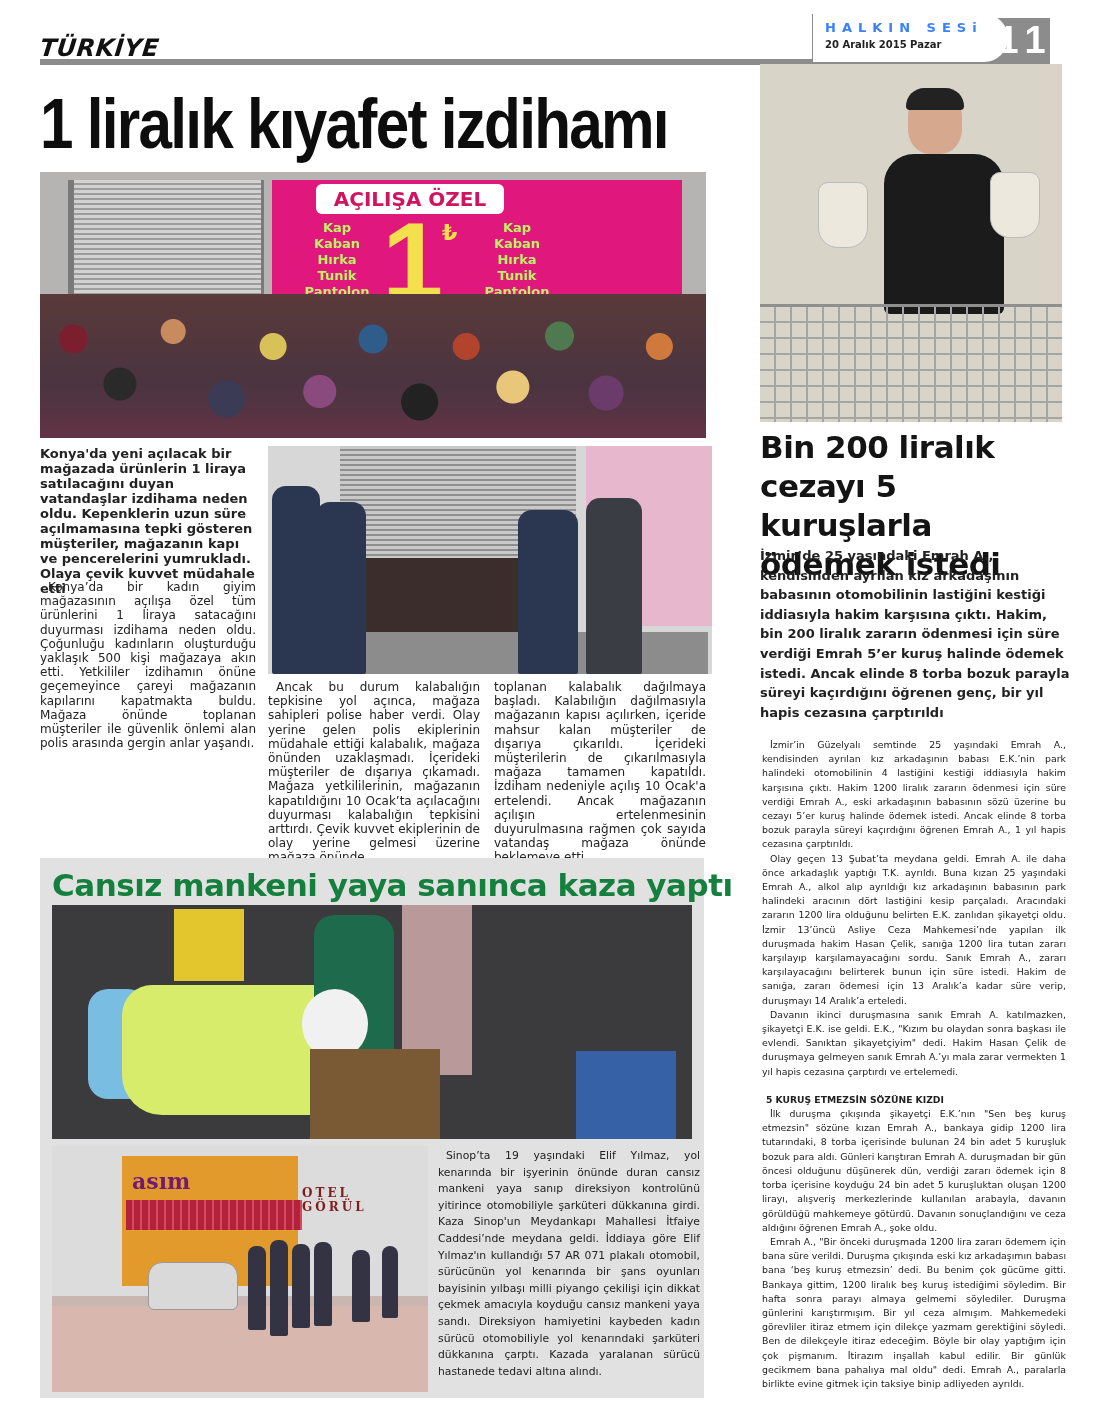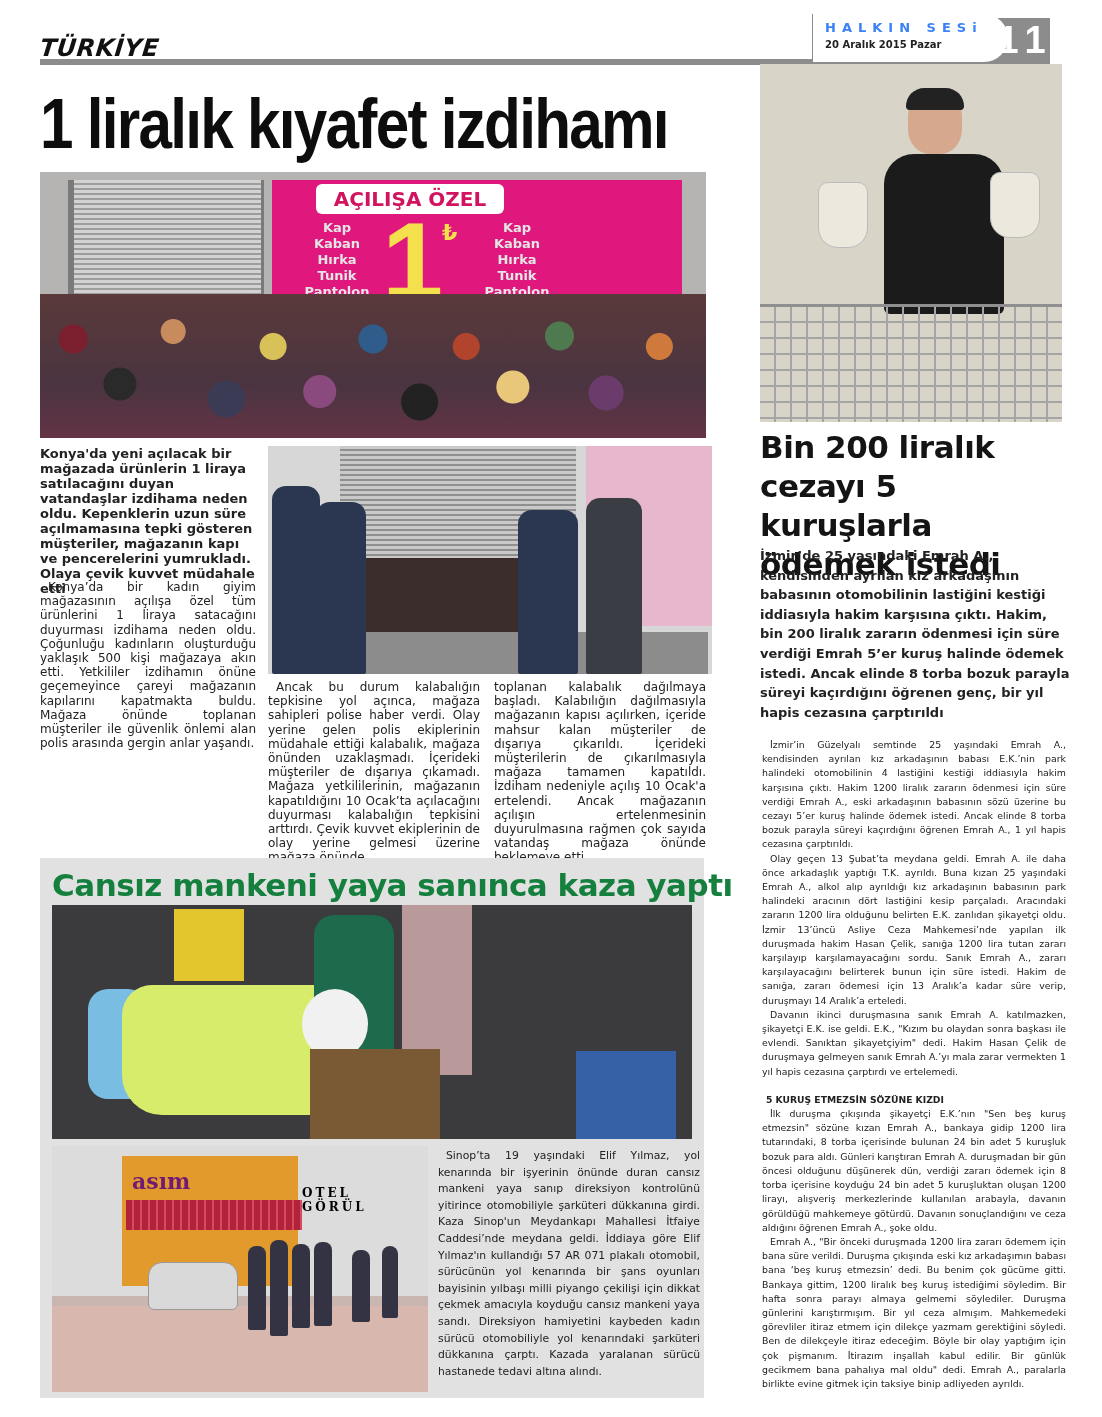--- a/index.html
+++ b/index.html
@@ -67,21 +67,21 @@
       display: flex; align-items: center; justify-content: center; font-family: "DejaVu Sans", sans-serif;
     }
     .photo-crowd .big-one {
       position: absolute; left: 110px; top: 36px; width: 55px; height: 90px; color: #f4e04d;
       font-weight: bold; font-size: 110px; line-height: 90px; font-family: "Liberation Sans", sans-serif;
     }
     .photo-crowd .lira-sign {
       position: absolute; left: 170px; top: 40px; color: #f4e04d; font-size: 22px; font-weight: bold;
     }
     .photo-crowd .items {
-      position: absolute; top: 40px; color: #e5e5e5; font-weight: bold; font-size: 13px; line-height: 16px;
+      position: absolute; top: 40px; color: #bef264; font-weight: bold; font-size: 13px; line-height: 16px;
       font-family: "DejaVu Sans", sans-serif; text-align: center;
     }
     .photo-crowd .items.left { left: 20px; width: 90px; }
     .photo-crowd .items.right { left: 200px; width: 90px; }
     .photo-crowd .crowd {
       position: absolute; left: 0; top: 122px; width: 666px; height: 150px;
       background:
         radial-gradient(circle at 5% 30%, #7b1f2f 0 14px, transparent 15px),
         radial-gradient(circle at 12% 60%, #2a2a2a 0 16px, transparent 17px),
         radial-gradient(circle at 20% 25%, #c78b5e 0 12px, transparent 13px),
@@ -125,21 +125,21 @@
     .photo-mannequin .crate { position: absolute; left: 524px; top: 146px; width: 100px; height: 88px; background: #3661a6; }
     .photo-mannequin .shelf { position: absolute; left: 122px; top: 4px; width: 70px; height: 72px; background: #e3c52e; }
     .photo-mannequin .legs { position: absolute; left: 350px; top: 0; width: 70px; height: 170px; background: #b9999a; }
 
     
     .photo-car { left: 52px; top: 1146px; width: 376px; height: 246px; background: #c9b6b0; }
     .photo-car .building { position: absolute; left: 0; top: 0; width: 376px; height: 150px; background: #dcdcdc; }
     .photo-car .shop { position: absolute; left: 70px; top: 10px; width: 176px; height: 130px; background: #e39a2c; }
     .photo-car .shop-sign { position: absolute; left: 80px; top: 22px; width: 150px; height: 34px; color: #701a75; font-weight: bold; font-size: 22px; font-family: "DejaVu Serif", serif; }
     .photo-car .awning { position: absolute; left: 74px; top: 54px; width: 176px; height: 30px; background: repeating-linear-gradient(to right, #b3223b 0 6px, #d74a5e 6px 8px); }
-    .photo-car .hotel { position: absolute; left: 250px; top: 40px; width: 118px; height: 22px; color: #000000; font-weight: bold; font-size: 12px; letter-spacing: 3px; font-family: "DejaVu Serif", serif; }
+    .photo-car .hotel { position: absolute; left: 250px; top: 40px; width: 118px; height: 22px; color: #7f1d1d; font-weight: bold; font-size: 12px; letter-spacing: 3px; font-family: "DejaVu Serif", serif; }
     .photo-car .car { position: absolute; left: 96px; top: 116px; width: 90px; height: 48px; background: #d9d9d9; border-radius: 14px 14px 6px 6px; border: 1px solid #999; }
     .photo-car .ground { position: absolute; left: 0; top: 160px; width: 376px; height: 86px; background: #d8b8ae; }
     .photo-car .person { position: absolute; background: #334; border-radius: 8px 8px 2px 2px; }
 
     
     .photo-man { left: 760px; top: 64px; width: 302px; height: 358px; background: #d9d4c8; }
     .photo-man .jacket { position: absolute; left: 124px; top: 90px; width: 120px; height: 160px; background: #1b1b1b; border-radius: 30px 30px 6px 6px; }
     .photo-man .face { position: absolute; left: 148px; top: 28px; width: 54px; height: 62px; background: #d6a98f; border-radius: 40%; }
     .photo-man .hair { position: absolute; left: 146px; top: 24px; width: 58px; height: 22px; background: #222; border-radius: 20px 20px 4px 4px; }
     .photo-man .bag { position: absolute; width: 50px; height: 66px; background: #ece8dd; border-radius: 10px 10px 20px 20px; border: 1px solid #bbb; }

